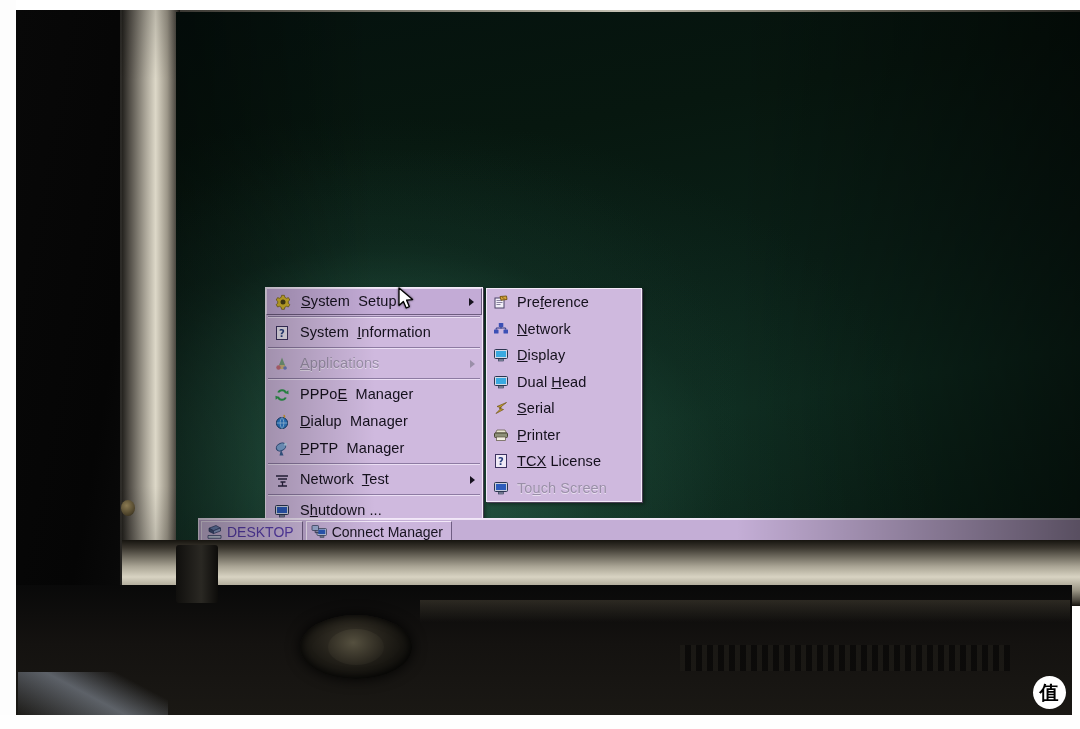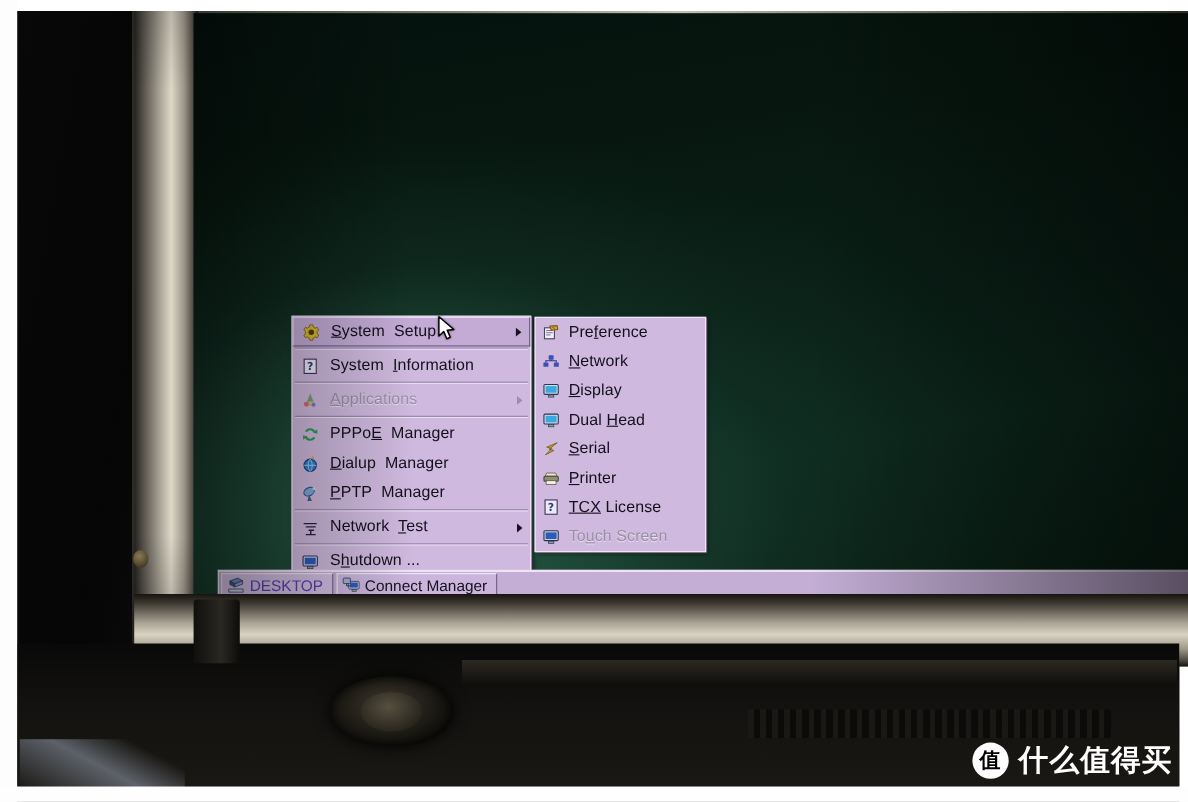--- a/index.html
+++ b/index.html
@@ -362,16 +362,15 @@
   <div class="lower-sheen"></div>
   <div class="hinge-tab"></div>
   <div class="speaker"></div>
   <div class="vent"></div>
   <div class="desk-glint"></div>
 
   <div class="white-bottom"></div>
 
   <div class="wm">
     <span class="wm-badge">值</span>
-    <span>什么值得买</span>
   </div>
 
 </div>
 
 </body></html>

